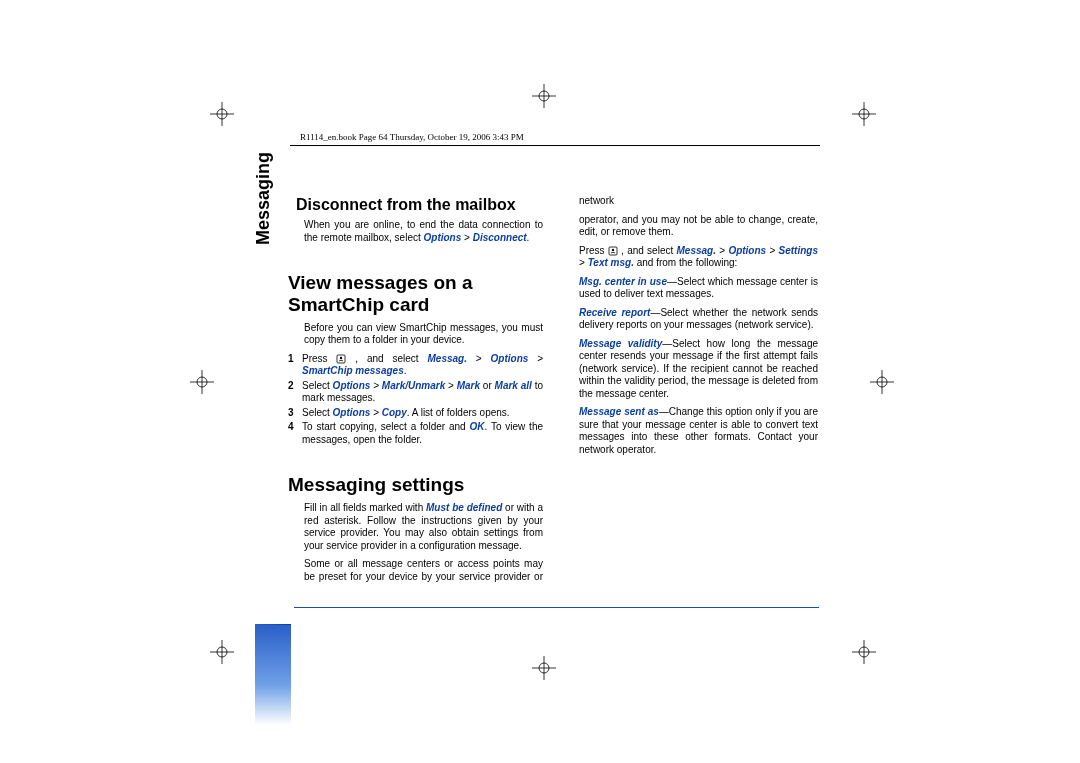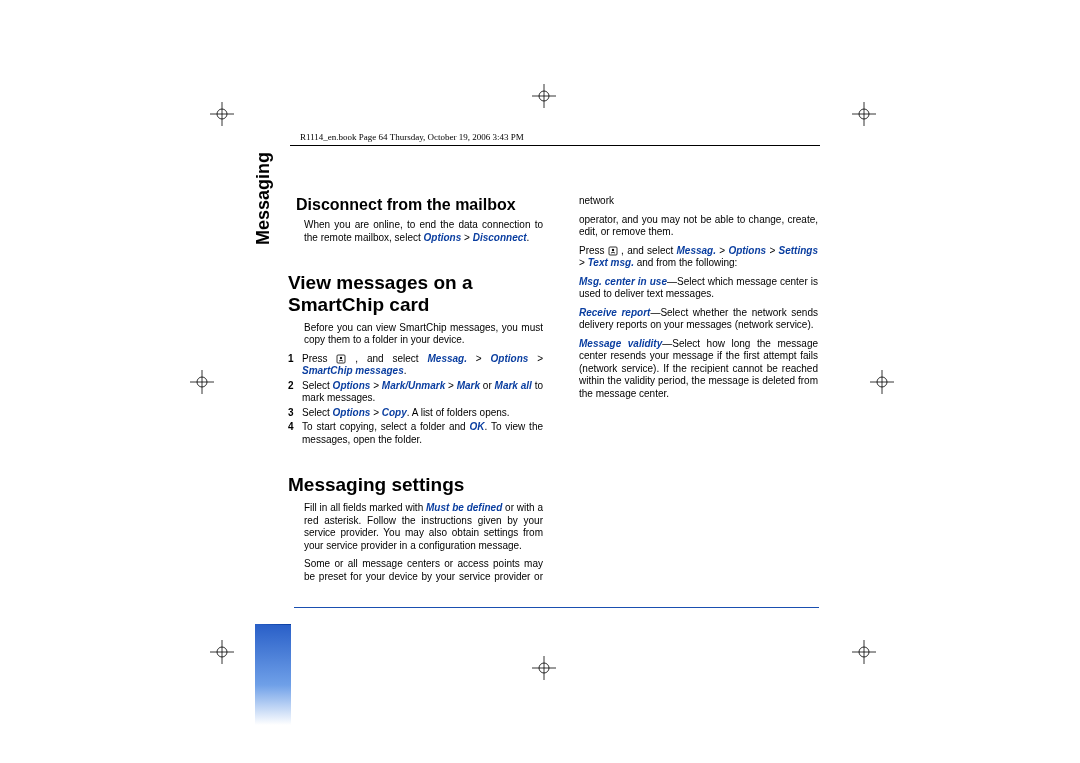--- a/index.html
+++ b/index.html
@@ -146,20 +146,21 @@
     <p>
       <span>Press </span><span class="key-icon"><svg viewBox="0 0 10 10">
             <rect x="1" y="1" width="8" height="8" rx="1" fill="none" stroke="#000" stroke-width="0.8"></rect>
             <circle cx="5" cy="4" r="1.2" fill="#000"></circle>
             <path d="M3 7 Q5 5.5 7 7" stroke="#000" stroke-width="0.8" fill="none"></path>
           </svg></span><span> , and select </span><span class="blue">Messag.</span><span> &gt; </span><span class="blue">Options</span><span> &gt; </span><span class="blue">Settings</span><span> &gt; </span><span class="blue">Text msg.</span><span> and from the following:</span>
     </p>
     <p><span class="blue">Msg. center in use</span><span>—Select which message center is used to deliver text messages.</span></p>
     <p><span class="blue">Receive report</span><span>—Select whether the network sends delivery reports on your messages (network service).</span></p>
     <p><span class="blue">Message validity</span><span>—Select how long the message center resends your message if the first attempt fails (network service). If the recipient cannot be reached within the validity period, the message is deleted from the message center.</span></p>
+    <p><span class="blue">Message sent as</span><span>—Change this option only if you are sure that your message center is able to convert text messages into these other formats. Contact your network operator.</span></p>
   </div>
 </div>
 
 <div class="page-num-box">64</div>
 <div class="page-num-rule"></div>
 <div class="blue-stripe"></div>
 
 <div class="crop" style="left:210px; top:102px">
 <svg width="24" height="24">
       <circle cx="12" cy="12" r="5" fill="none" stroke="#000" stroke-width="0.8"></circle>

